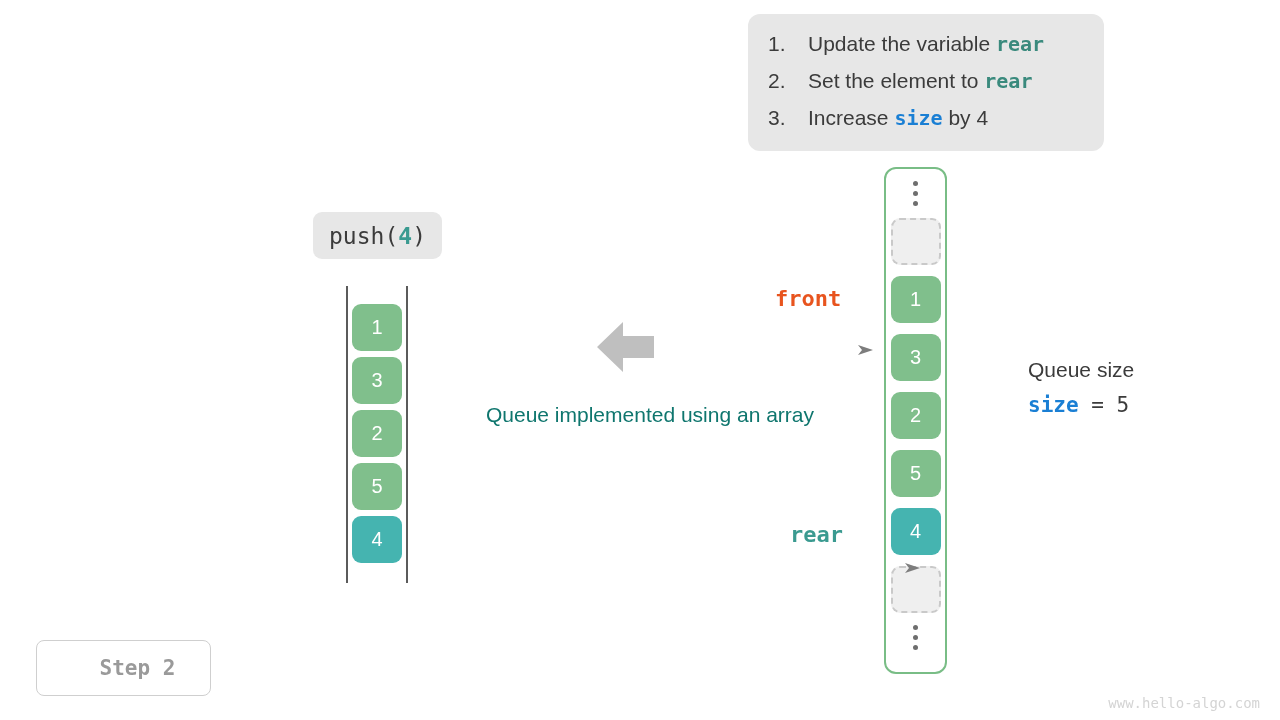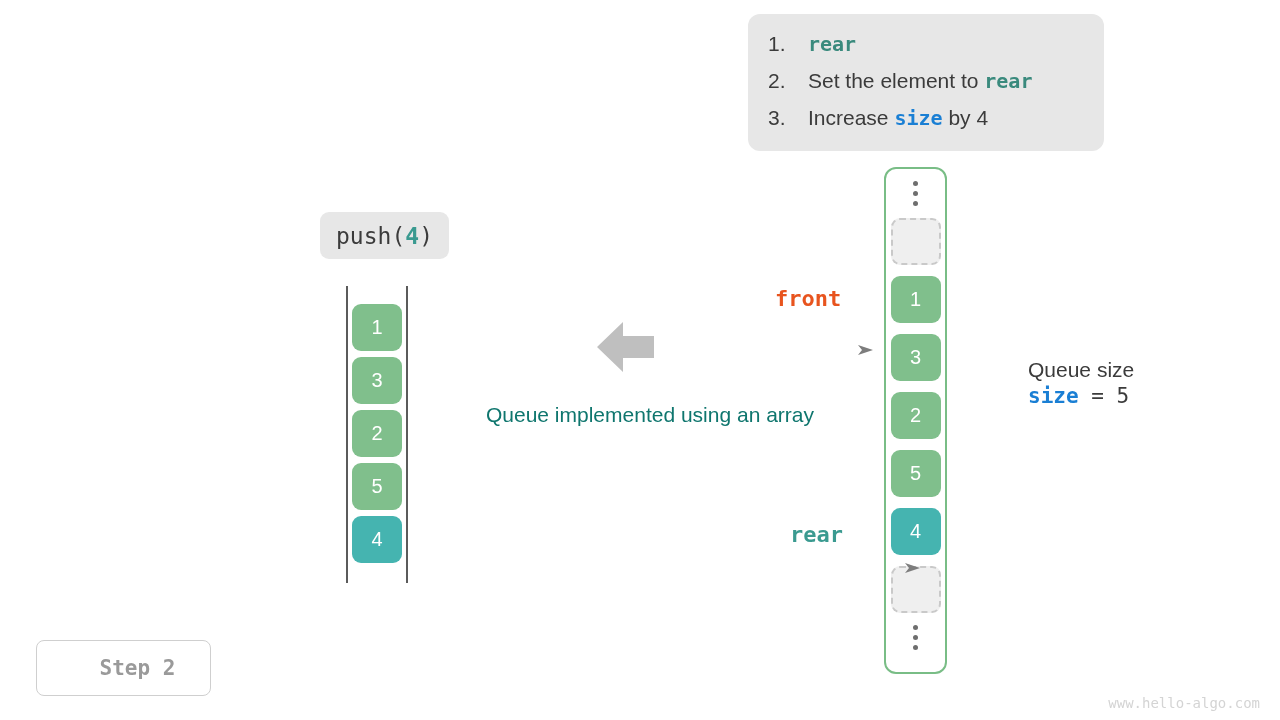--- a/index.html
+++ b/index.html
@@ -52,21 +52,21 @@
   .kw-size {
     font-family: "DejaVu Sans Mono", monospace;
     font-weight: bold;
     color: #1a7fd4;
     font-size: 20px;
   }
 
   
   #push-label {
     position: absolute;
-    left: 320px;
+    left: 313px;
     top: 212px;
     width: 129px;
     height: 47px;
     background: #e7e7e7;
     border-radius: 9px;
     display: flex;
     align-items: center;
     justify-content: center;
     font-family: "DejaVu Sans Mono", monospace;
     font-size: 23px;
@@ -206,20 +206,21 @@
     left: 1028px;
     top: 356px;
     width: 200px;
   }
   #queue-size-title {
     font-size: 21px;
     color: #3b3b3b;
     line-height: 28px;
   }
   #queue-size-value {
+    margin-top: 9px;
     font-size: 21px;
     color: #3b3b3b;
     white-space: pre;
     font-family: "DejaVu Sans Mono", monospace;
   }
   #queue-size-value .var {
     color: #1a7fd4;
     font-weight: bold;
   }
 
@@ -253,21 +254,21 @@
     font-size: 14px;
     color: #d4d4d4;
   }
 </style>
 </head>
 <body>
 
 <div id="instruction-panel">
   <div class="instr-row">
     <span class="instr-num">1.</span>
-    <span class="kw-rear">rear</span><span class="instr-text"></span>
+    <span class="instr-text">Update the variable </span><span class="kw-rear">rear</span><span class="instr-text"></span>
   </div>
   <div class="instr-row">
     <span class="instr-num">2.</span>
     <span class="instr-text">Set the element to </span><span class="kw-rear">rear</span><span class="instr-text"></span>
   </div>
   <div class="instr-row">
     <span class="instr-num">3.</span>
     <span class="instr-text">Increase </span><span class="kw-size">size</span><span class="instr-text"> by 4</span>
   </div>
 </div>

